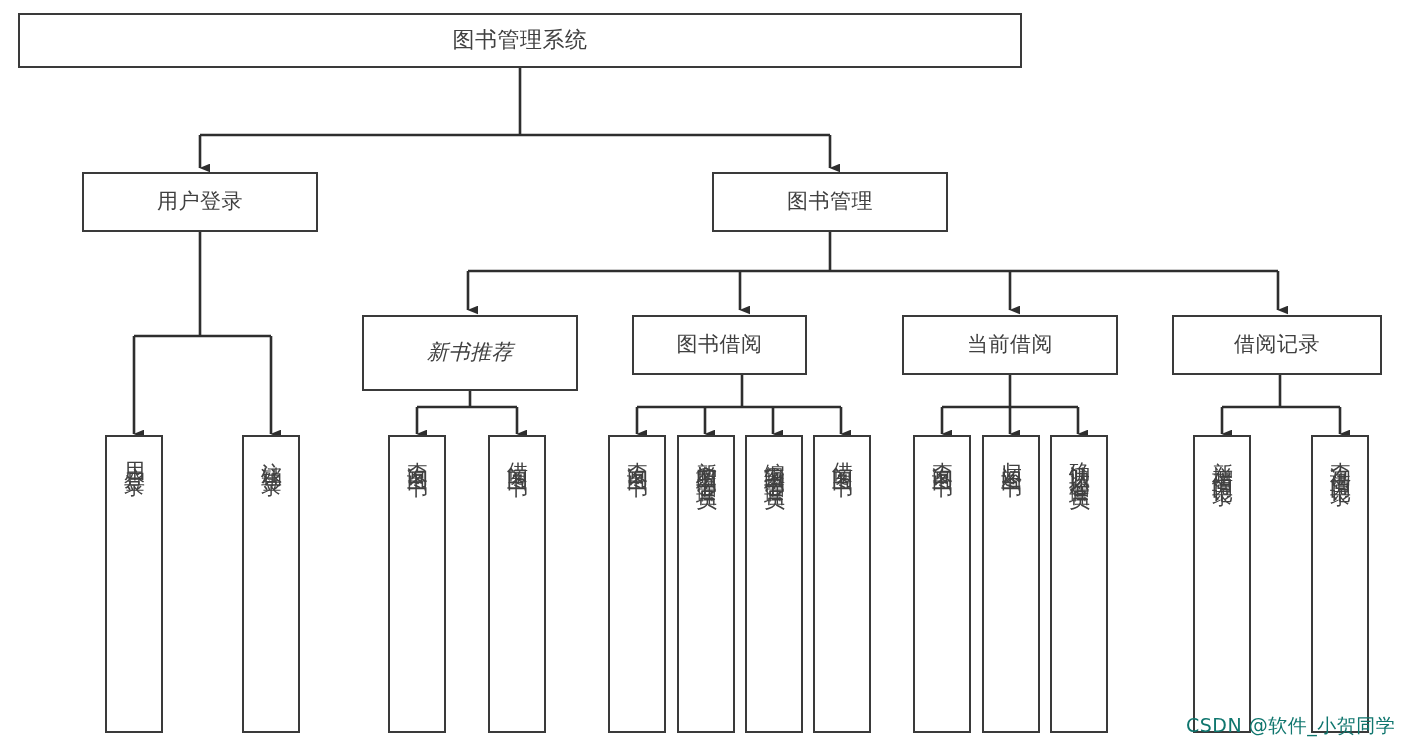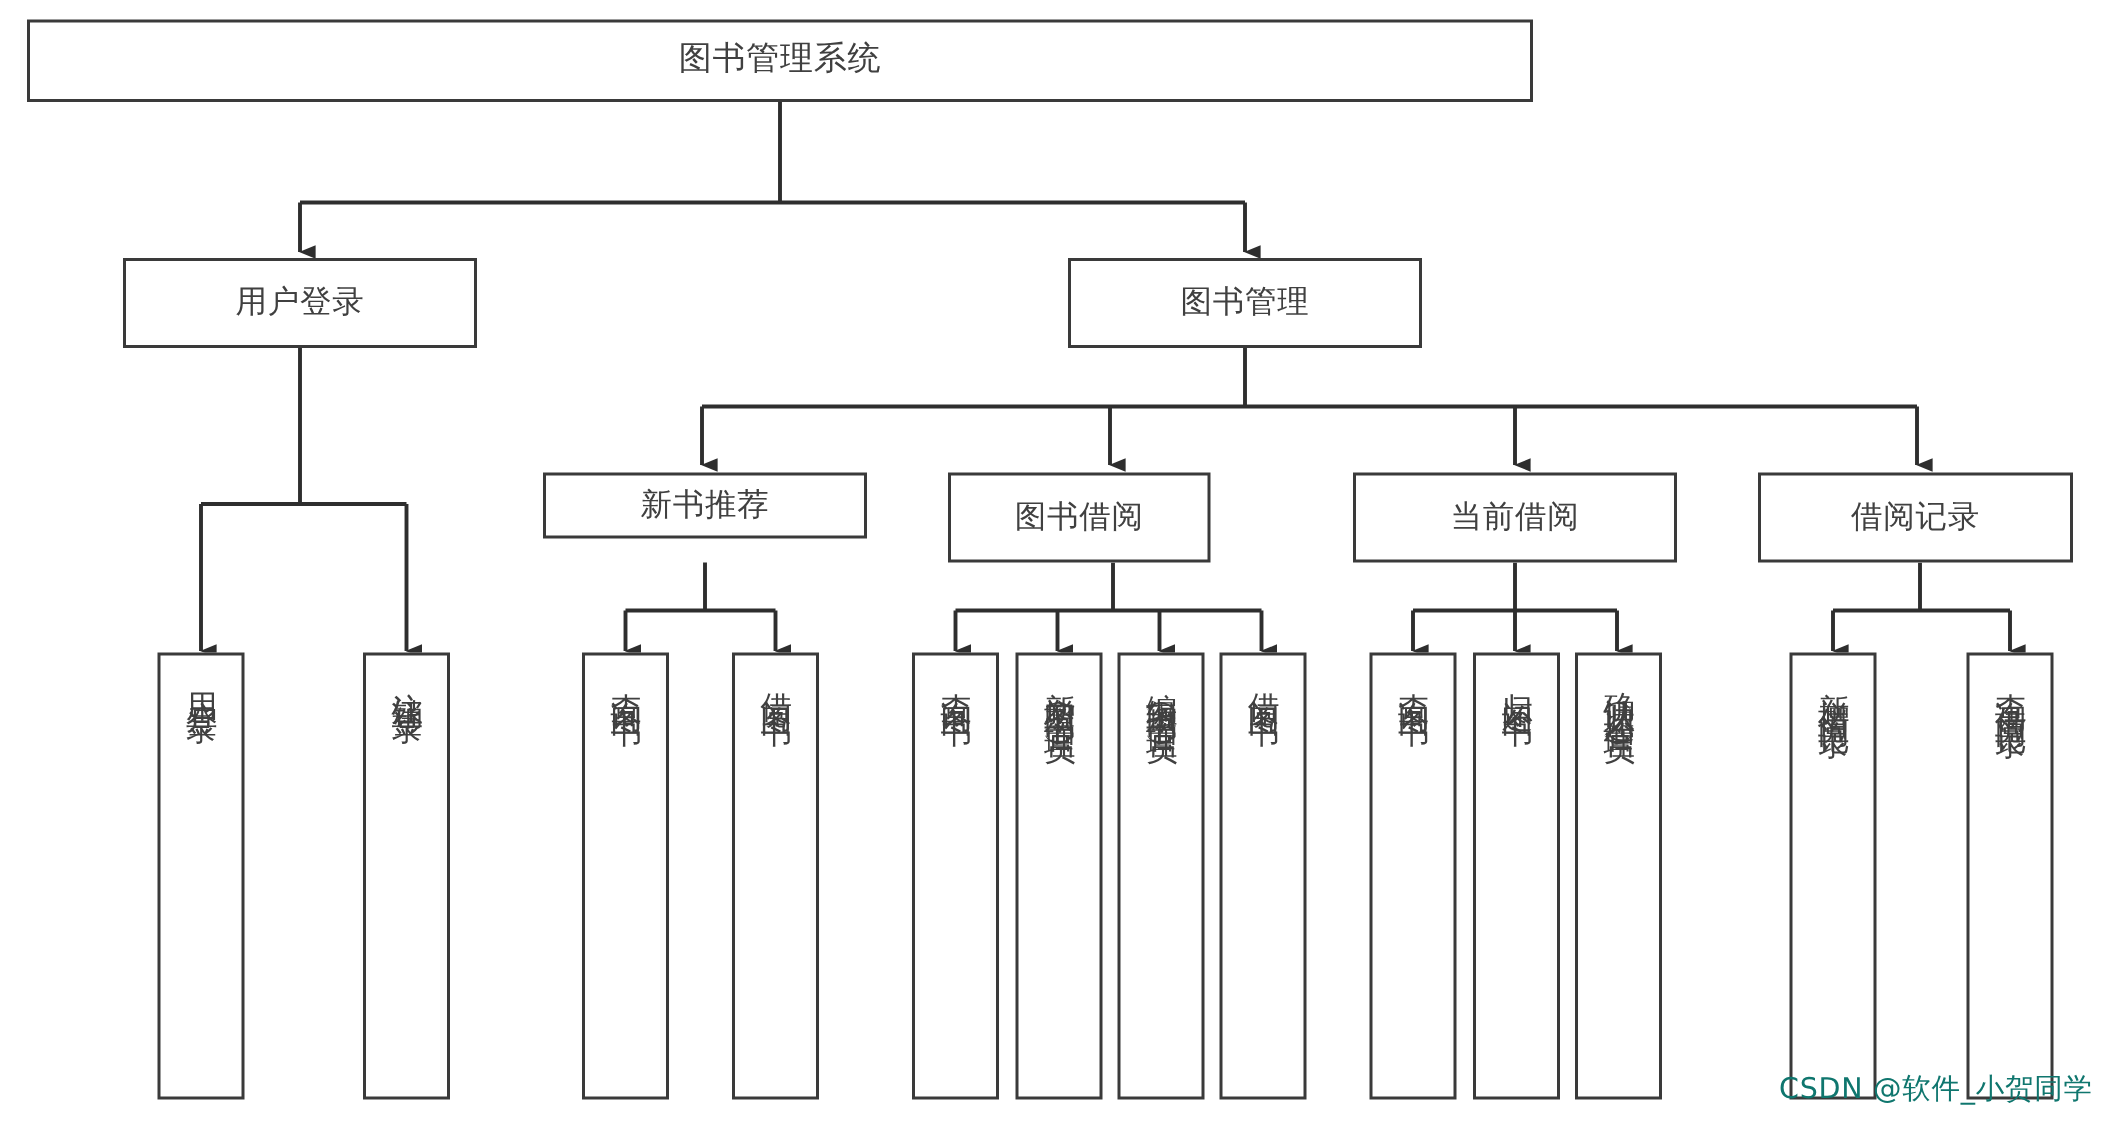--- a/index.html
+++ b/index.html
@@ -111,21 +111,21 @@
     <span class="lbl">图书管理系统</span>
   </div>
 
   <div class="node h-node" style="left:82px;top:172px;width:236px;height:60px;">
     <span class="lbl">用户登录</span>
   </div>
   <div class="node h-node" style="left:712px;top:172px;width:236px;height:60px;">
     <span class="lbl">图书管理</span>
   </div>
 
-  <div class="node h-node" style="left:362px;top:315px;width:216px;height:44px;">
+  <div class="node h-node" style="left:362px;top:315px;width:216px;height:76px;font-style:italic;">
     <span class="lbl">新书推荐</span>
   </div>
   <div class="node h-node" style="left:632px;top:315px;width:175px;height:60px;">
     <span class="lbl">图书借阅</span>
   </div>
   <div class="node h-node" style="left:902px;top:315px;width:216px;height:60px;">
     <span class="lbl">当前借阅</span>
   </div>
   <div class="node h-node" style="left:1172px;top:315px;width:210px;height:60px;">
     <span class="lbl">借阅记录</span>

